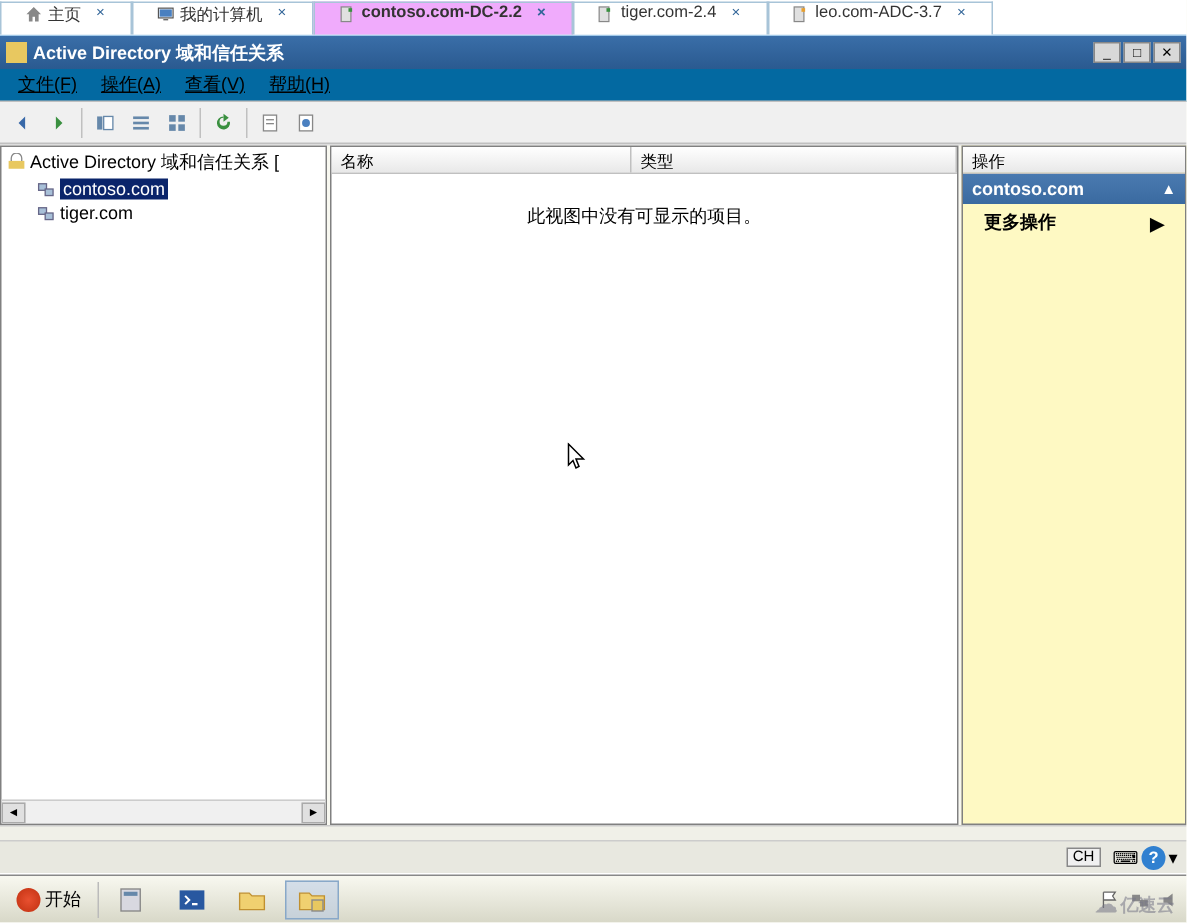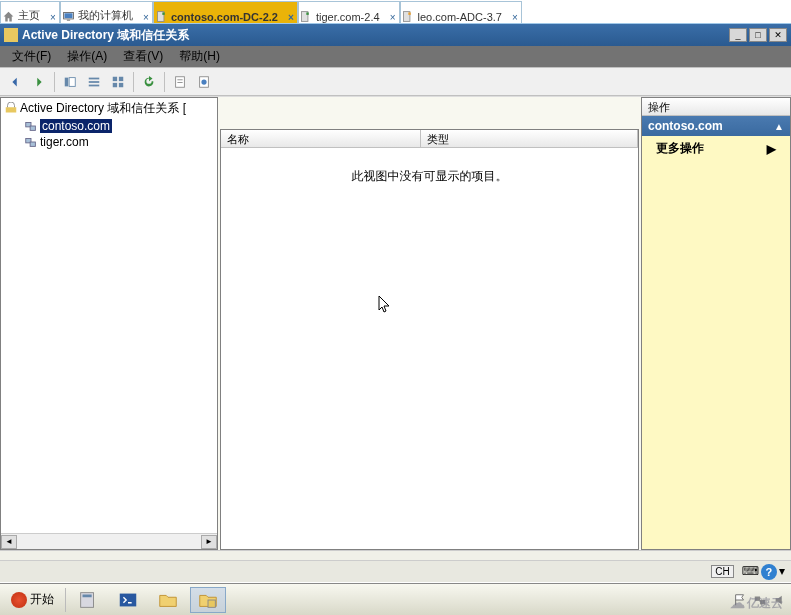--- a/index.html
+++ b/index.html
@@ -1,66 +1,66 @@
 <!DOCTYPE html>
 <html><head>
   <meta charset="utf-8">
   <style>
     * { box-sizing: border-box; margin: 0; padding: 0; font-family: "SimSun", "Microsoft YaHei", sans-serif; font-size: 12px; }
     body { background: #fff; width: 791px; height: 615px; overflow: hidden; position: relative; }
     
     
     .browser-tabs { display: flex; height: 24px; background: #fff; border-bottom: 1px solid #a0c8e8; }
-    .btab { display: flex; align-items: flex-end; padding: 0 0; border: 1px solid #a8c4d8; background: #fff; cursor: default; height: 22px; margin-top: 1px; border-bottom: none; gap: 3px; }
-    .btab.active { background: #eab308; font-weight: bold; }
+    .btab { display: flex; align-items: flex-start; padding: 0 14px; border: 1px solid #a8c4d8; background: #fff; cursor: default; height: 22px; margin-top: 1px; border-bottom: none; gap: 3px; }
+    .btab.active { background: #f0abfc; font-weight: bold; }
     .btab .bicon { width: 14px; height: 14px; display: inline-flex; align-items: center; justify-content: center; }
     .btab .blabel { font-size: 11px; color: #333; }
     .btab .bx { width: 12px; height: 12px; display: inline-flex; align-items: center; justify-content: center; color: #336699; margin-left: 4px; font-size: 10px; }
     
     
     .app-window { position: absolute; left: 0; top: 24px; width: 791px; }
     .titlebar { background: linear-gradient(to bottom, #3a6ea8, #2a5a90); height: 22px; display: flex; align-items: center; padding: 0 4px; }
     .titlebar .ticon { width: 14px; height: 14px; background: #e8c860; margin-right: 4px; }
     .titlebar .ttitle { color: #fff; font-weight: bold; font-size: 12px; flex: 1; }
     .titlebar .winbtn { width: 18px; height: 14px; background: #d8d8d8; border: 1px solid #888; margin-left: 2px; display: flex; align-items: center; justify-content: center; font-size: 9px; line-height: 1; cursor: default; font-family: Arial; }
     
-    .menubar { background: #737373; border-bottom: 1px solid #c0c0c0; height: 22px; display: flex; align-items: center; padding: 0 4px; }
+    .menubar { background: #0369a1; border-bottom: 1px solid #c0c0c0; height: 22px; display: flex; align-items: center; padding: 0 4px; text-decoration: underline; }
     .menuitem { padding: 2px 8px; cursor: default; }
     
     .toolbar { background: #f0f0f0; border-bottom: 1px solid #c0c0c0; height: 28px; display: flex; align-items: center; padding: 0 4px; gap: 2px; }
     .tbtn { width: 22px; height: 22px; border: 1px solid transparent; display: flex; align-items: center; justify-content: center; cursor: default; }
     .tsep { width: 1px; height: 20px; background: #c0c0c0; margin: 0 2px; }
     
     .content-area { display: flex; height: 454px; background: #f8f8f0; border-top: 1px solid #ddd; }
     
     .tree-panel { width: 218px; background: #fff; border: 1px solid #808080; border-right: 1px solid #808080; overflow: hidden; position: relative; }
     .tree-body { padding: 1px; height: calc(100% - 16px); }
     .tree-node { display: flex; align-items: center; padding: 1px 2px; gap: 2px; font-family: "Consolas", monospace; font-size: 11px; }
     .tree-node.child { padding-left: 22px; }
     .tree-node.selected .tlabel { background: #0a246a; color: #fff; padding: 0 2px; }
     .ticon-sm { width: 14px; height: 14px; }
     .tree-hscroll { height: 16px; background: #f0f0f0; border-top: 1px solid #ccc; display: flex; align-items: center; }
     .tree-hscroll .sbtn { width: 16px; height: 14px; background: #e0e0e0; border: 1px solid #aaa; display: flex; align-items: center; justify-content: center; font-size: 8px; }
     .tree-hscroll .strack { flex: 1; }
     
-    .list-panel { flex: 1; background: #fff; border: 1px solid #808080; margin-left: 2px; overflow: hidden; margin-top: 32px; }
+    .list-panel { flex: 1; background: #fff; border: 1px solid #808080; margin-left: 2px; overflow: hidden; }
     .list-header { display: flex; background: linear-gradient(to bottom, #fff, #e8e8e8); height: 18px; border-bottom: 1px solid #c0c0c0; }
     .list-hcol { padding: 2px 6px; border-right: 1px solid #c0c0c0; font-size: 11px; }
     .list-body { padding: 20px 10px; text-align: center; font-size: 12px; color: #000; }
     
     .action-panel { width: 150px; background: #fef9c3; border: 1px solid #808080; margin-left: 2px; }
     .action-header { background: linear-gradient(to bottom, #fff, #e8e8e8); padding: 2px 6px; border-bottom: 1px solid #c0c0c0; font-size: 11px; height: 18px; }
     .action-section { background: linear-gradient(to bottom, #4a7ab0, #3a6aa0); color: #fff; font-weight: bold; padding: 3px 6px; font-family: monospace; font-size: 11px; display: flex; align-items: center; justify-content: space-between; }
     .action-section .chev { font-size: 10px; }
     .action-item { padding: 4px 14px; display: flex; align-items: center; justify-content: space-between; cursor: default; font-size: 11px; font-weight: bold; }
     
     .status-gap { height: 10px; background: #f0f0e8; border-top: 1px solid #ccc; }
     
     .tray-bar { height: 22px; background: #e8e8e0; border-top: 1px solid #ccc; display: flex; align-items: center; justify-content: flex-end; padding: 0 6px; gap: 8px; }
-    .tray-bar .tchunk { display: flex; align-items: flex-start; gap: 2px; }
+    .tray-bar .tchunk { display: flex; align-items: center; gap: 2px; }
     .tray-bar .lang { border: 1px solid #888; padding: 0 3px; font-size: 10px; background: #f0f0f0; }
     .tray-bar .help-c { width: 16px; height: 16px; border-radius: 50%; background: #3080d0; color: #fff; display: flex; align-items: center; justify-content: center; font-size: 11px; font-weight: bold; }
     
     .taskbar { position: absolute; left: 0; bottom: 0; height: 32px; width: 791px; background: linear-gradient(to bottom, #f8f8f0, #d8d8c8); border-top: 1px solid #888; display: flex; align-items: center; padding: 0 4px; gap: 4px; }
     .start-btn { display: flex; align-items: center; gap: 3px; padding: 2px 6px; border: 1px solid transparent; cursor: default; }
     .start-orb { width: 16px; height: 16px; background: radial-gradient(circle, #e85030, #c03010); border-radius: 50%; }
     .task-icon { width: 36px; height: 26px; border: 1px solid transparent; display: flex; align-items: center; justify-content: center; cursor: default; }
     .task-icon.active { border: 1px solid #88a8c8; background: rgba(180,200,230,0.5); }
     .taskbar-spacer { flex: 1; }
     .tray-right { display: flex; align-items: center; gap: 6px; }

